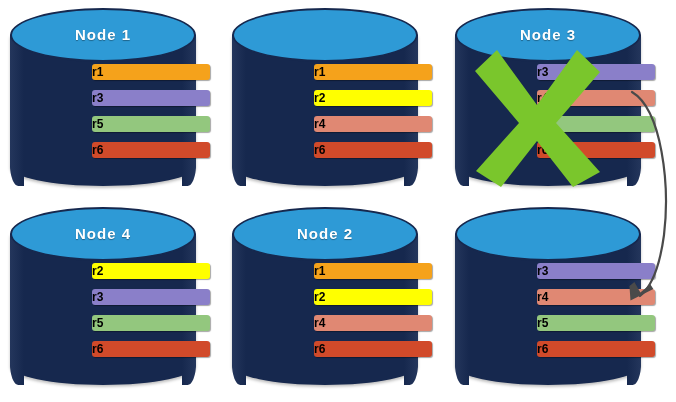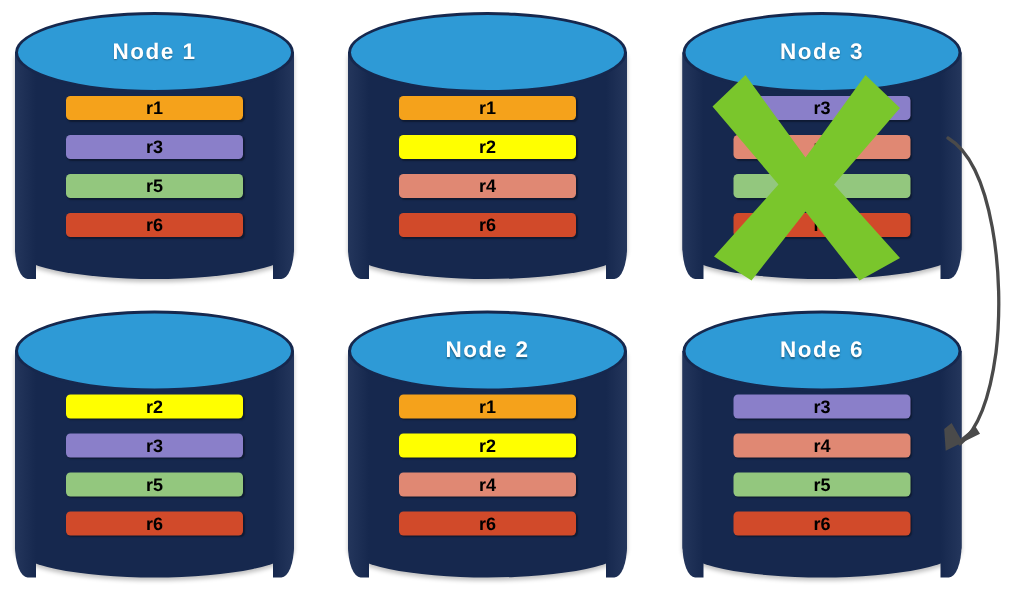--- a/index.html
+++ b/index.html
@@ -56,24 +56,24 @@
     text-shadow:0 1px 1px rgba(0,0,0,0.35);
     white-space:nowrap;
   }
   .bar{
     position:absolute;
     height:16px;
     border-radius:3px;
     color:#000000;
     font-size:12px;
     font-weight:bold;
-    text-align:center;
     line-height:16px;
     box-sizing:border-box;
     box-shadow:1px 1px 1px rgba(0,0,0,0.35);
+    margin-left:48px;
   }
   .xmark{position:absolute;left:0;top:0;pointer-events:none;}
   .arrow{position:absolute;left:0;top:0;pointer-events:none;}
 </style>
 </head>
 <body>
 
 <div id="stage">
 
   <div id="nodes-layer">
@@ -111,20 +111,21 @@
         <div class="bar" style="left: 34px; width: 118px; top: 82px; background: rgb(224, 136, 115);">r4</div>
         <div class="bar" style="left: 34px; width: 118px; top: 108px; background: rgb(147, 199, 126);">r5</div>
         <div class="bar" style="left: 34px; width: 118px; top: 134px; background: rgb(209, 74, 42);">r6</div>
       </div>
       <div class="node" style="left: 10px; top: 207px; width: 186px; height: 178px;">
         <div class="cyl-body" style="top: 27px; width: 186px; height: 151px; background: rgb(22, 40, 78);">
           <div class="cyl-shadeL" style="height: 151px;"></div>
           <div class="cyl-shadeR" style="height: 151px;"></div>
         </div>
         <div class="cyl-top" style="width: 186px; height: 54px; background: rgb(46, 154, 214);"></div>
+        <div class="node-label" style="width: 186px; top: 18px; color: rgb(255, 255, 255);">Node 4</div>
         <div class="bar" style="left: 34px; width: 118px; top: 56px; background: rgb(255, 255, 0);">r2</div>
         <div class="bar" style="left: 34px; width: 118px; top: 82px; background: rgb(138, 127, 201);">r3</div>
         <div class="bar" style="left: 34px; width: 118px; top: 108px; background: rgb(147, 199, 126);">r5</div>
         <div class="bar" style="left: 34px; width: 118px; top: 134px; background: rgb(209, 74, 42);">r6</div>
       </div>
       <div class="node" style="left: 232px; top: 207px; width: 186px; height: 178px;">
         <div class="cyl-body" style="top: 27px; width: 186px; height: 151px; background: rgb(22, 40, 78);">
           <div class="cyl-shadeL" style="height: 151px;"></div>
           <div class="cyl-shadeR" style="height: 151px;"></div>
         </div>
@@ -134,21 +135,20 @@
         <div class="bar" style="left: 34px; width: 118px; top: 82px; background: rgb(255, 255, 0);">r2</div>
         <div class="bar" style="left: 34px; width: 118px; top: 108px; background: rgb(224, 136, 115);">r4</div>
         <div class="bar" style="left: 34px; width: 118px; top: 134px; background: rgb(209, 74, 42);">r6</div>
       </div>
       <div class="node" style="left: 455px; top: 207px; width: 186px; height: 178px;">
         <div class="cyl-body" style="top: 27px; width: 186px; height: 151px; background: rgb(22, 40, 78);">
           <div class="cyl-shadeL" style="height: 151px;"></div>
           <div class="cyl-shadeR" style="height: 151px;"></div>
         </div>
         <div class="cyl-top" style="width: 186px; height: 54px; background: rgb(46, 154, 214);"></div>
-        <div class="node-label" style="width: 186px; top: 18px; color: rgb(255, 255, 255);">Node 6</div>
         <div class="bar" style="left: 34px; width: 118px; top: 56px; background: rgb(138, 127, 201);">r3</div>
         <div class="bar" style="left: 34px; width: 118px; top: 82px; background: rgb(224, 136, 115);">r4</div>
         <div class="bar" style="left: 34px; width: 118px; top: 108px; background: rgb(147, 199, 126);">r5</div>
         <div class="bar" style="left: 34px; width: 118px; top: 134px; background: rgb(209, 74, 42);">r6</div>
       </div>
     </div>
 
   <svg class="xmark" width="676" height="402" viewBox="0 0 676 402">
     <g fill="#7ac62c">
       <polygon points="497,50 537,105 577,50 600,72 556,123 600,172 573,187 537,141 501,187 476,171 519,123 475,71"></polygon>

